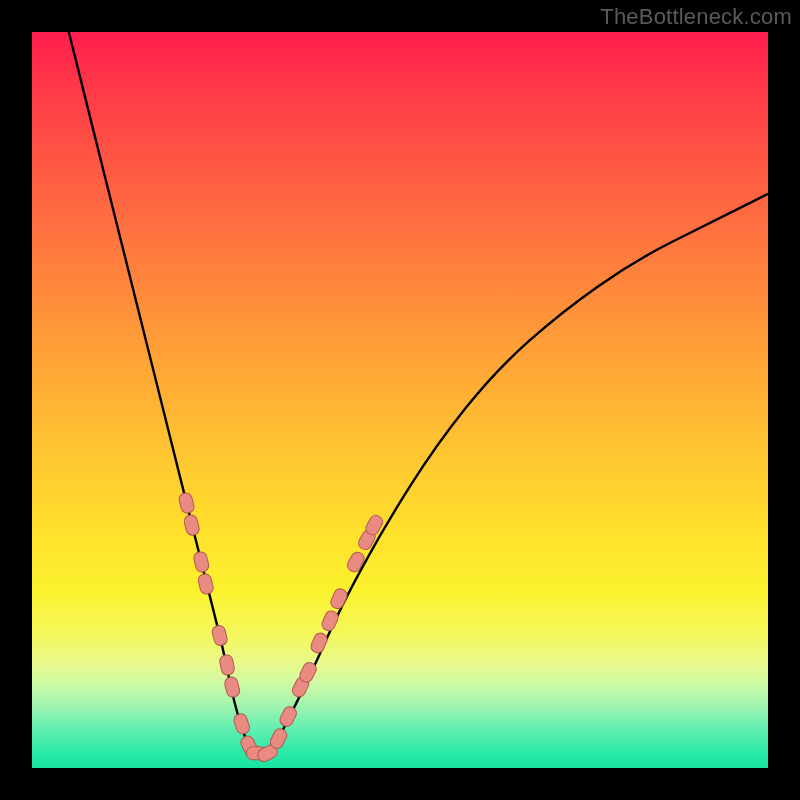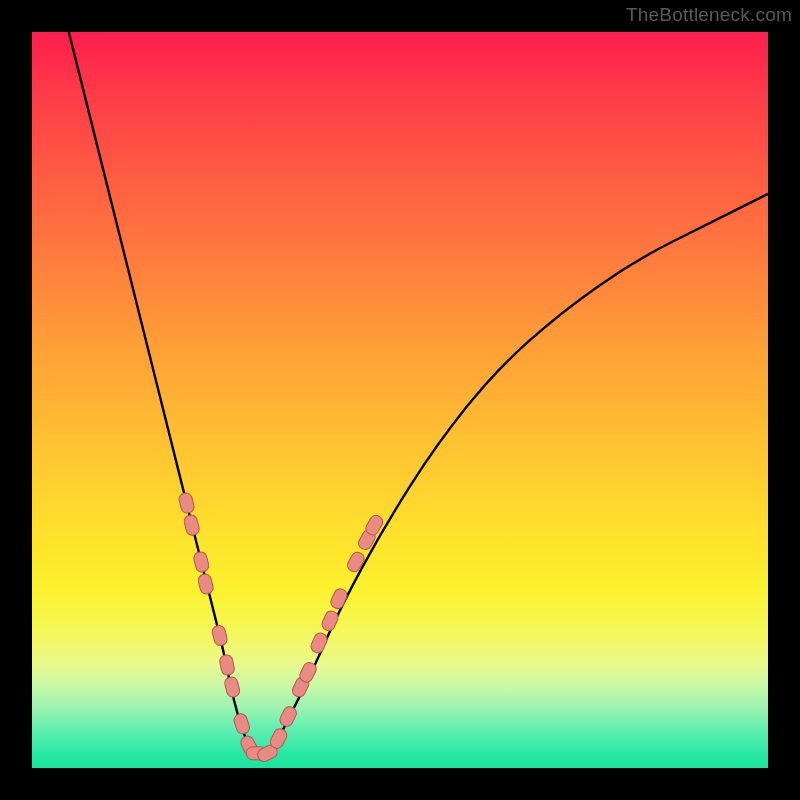--- a/index.html
+++ b/index.html
@@ -40,21 +40,21 @@
       #5ceeb0 95%,
       #29e8a6 98%,
       #17e59e 100%
     );
   }
   .attribution {
     position: absolute;
     top: 4px;
     right: 8px;
     color: #5a5a5a;
-    font-size: 19px;
+    font-size: 22px;
     font-weight: 500;
     letter-spacing: 0.2px;
     user-select: none;
     margin-left: 24px;
   }
   svg.overlay {
     position: absolute;
     left: 0;
     top: 0;
     width: 736px;

